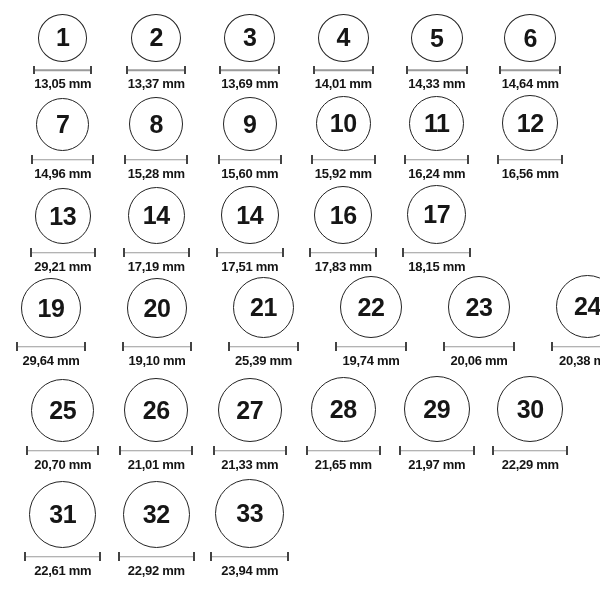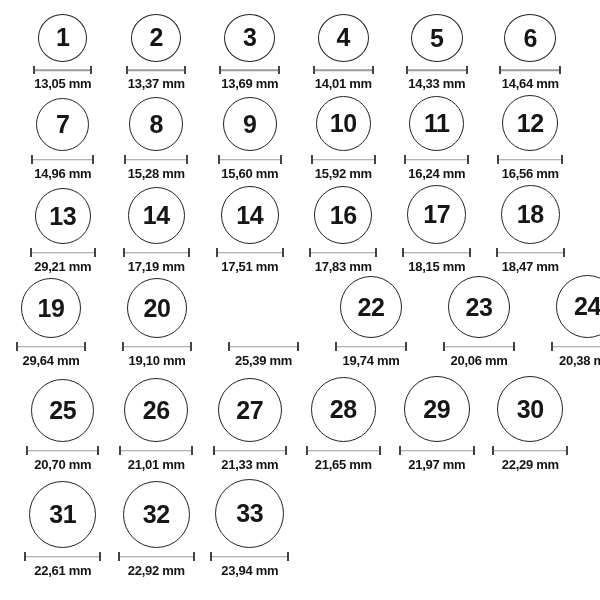--- a/index.html
+++ b/index.html
@@ -226,29 +226,20 @@
       </div>
       <div class="cell">
         <div class="circle" style="width: 59px; height: 59px;">
           <span class="num">17</span>
         </div>
         <div class="measure" style="width: 65px;">
           <div class="m-line"></div>
         </div>
         <div class="mm-label">18,15 mm</div>
       </div>
-      <div class="cell">
-        <div class="circle" style="width: 59px; height: 59px;">
-          <span class="num">18</span>
-        </div>
-        <div class="measure" style="width: 65px;">
-          <div class="m-line"></div>
-        </div>
-        <div class="mm-label">18,47 mm</div>
-      </div>
     </div>
     <div class="row" style="height: 94px; gap: 36px;">
       <div class="cell">
         <div class="circle" style="width: 60px; height: 60px;">
           <span class="num">19</span>
         </div>
         <div class="measure" style="width: 66px;">
           <div class="m-line"></div>
         </div>
         <div class="mm-label">29,64 mm</div>
@@ -256,20 +247,23 @@
       <div class="cell">
         <div class="circle" style="width: 60px; height: 60px;">
           <span class="num">20</span>
         </div>
         <div class="measure" style="width: 66px;">
           <div class="m-line"></div>
         </div>
         <div class="mm-label">19,10 mm</div>
       </div>
       <div class="cell">
+        <div class="circle" style="width: 61px; height: 61px;">
+          <span class="num">21</span>
+        </div>
         <div class="measure" style="width: 67px;">
           <div class="m-line"></div>
         </div>
         <div class="mm-label">25,39 mm</div>
       </div>
       <div class="cell">
         <div class="circle" style="width: 62px; height: 62px;">
           <span class="num">22</span>
         </div>
         <div class="measure" style="width: 68px;">

